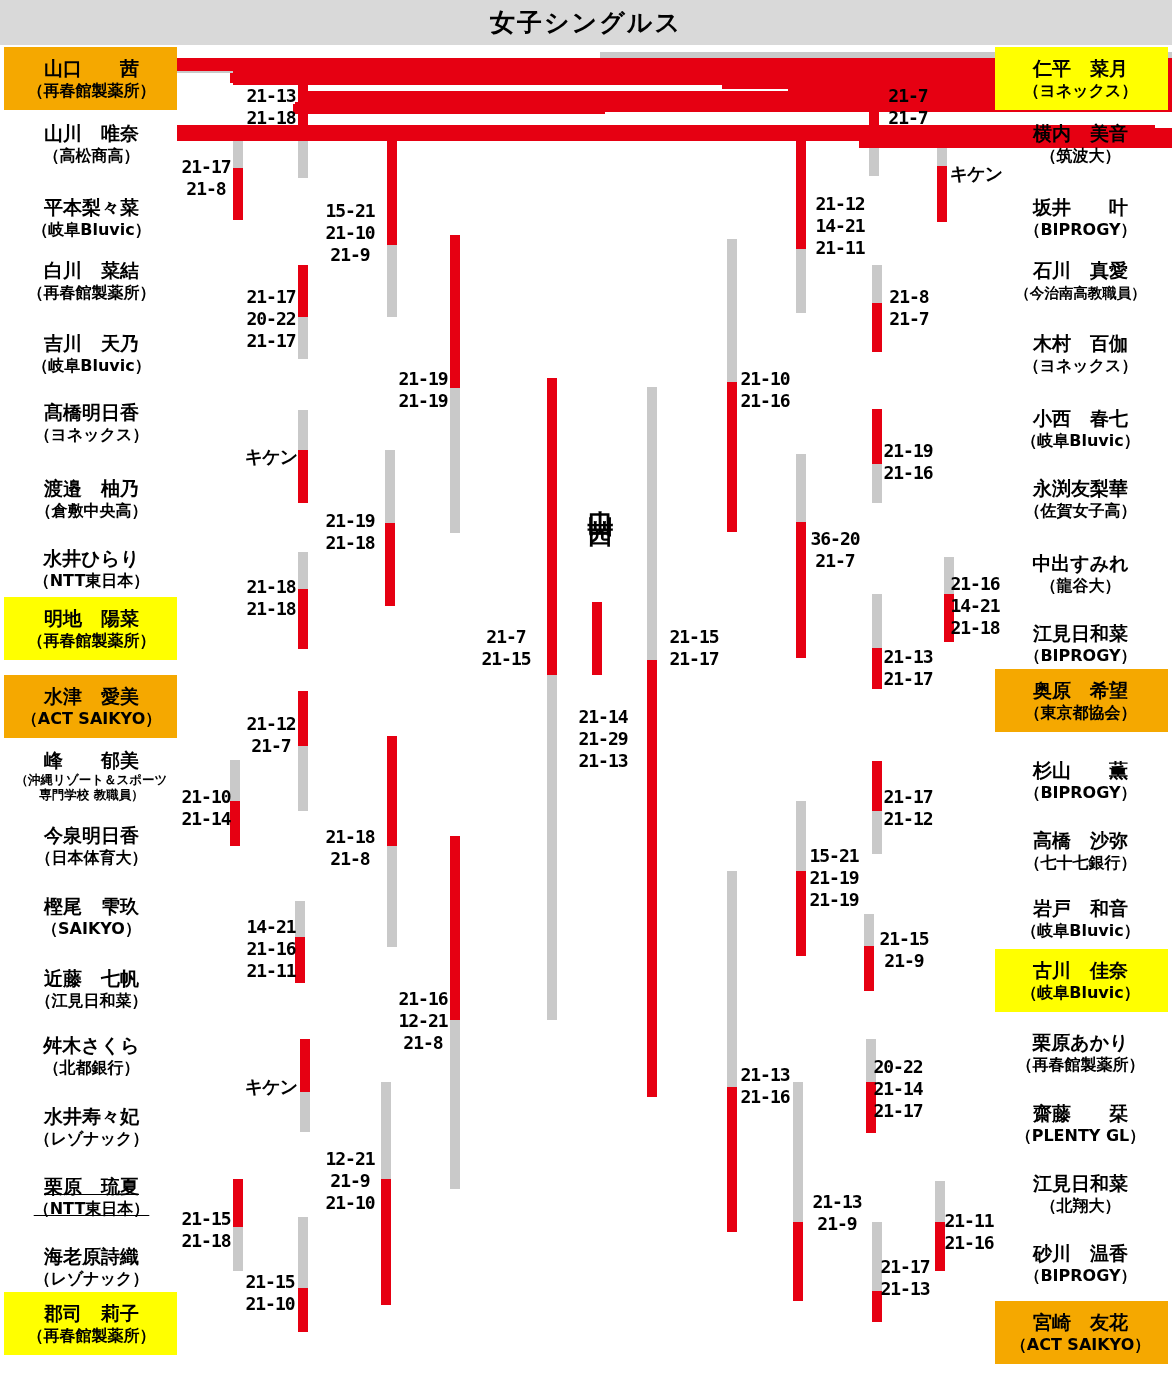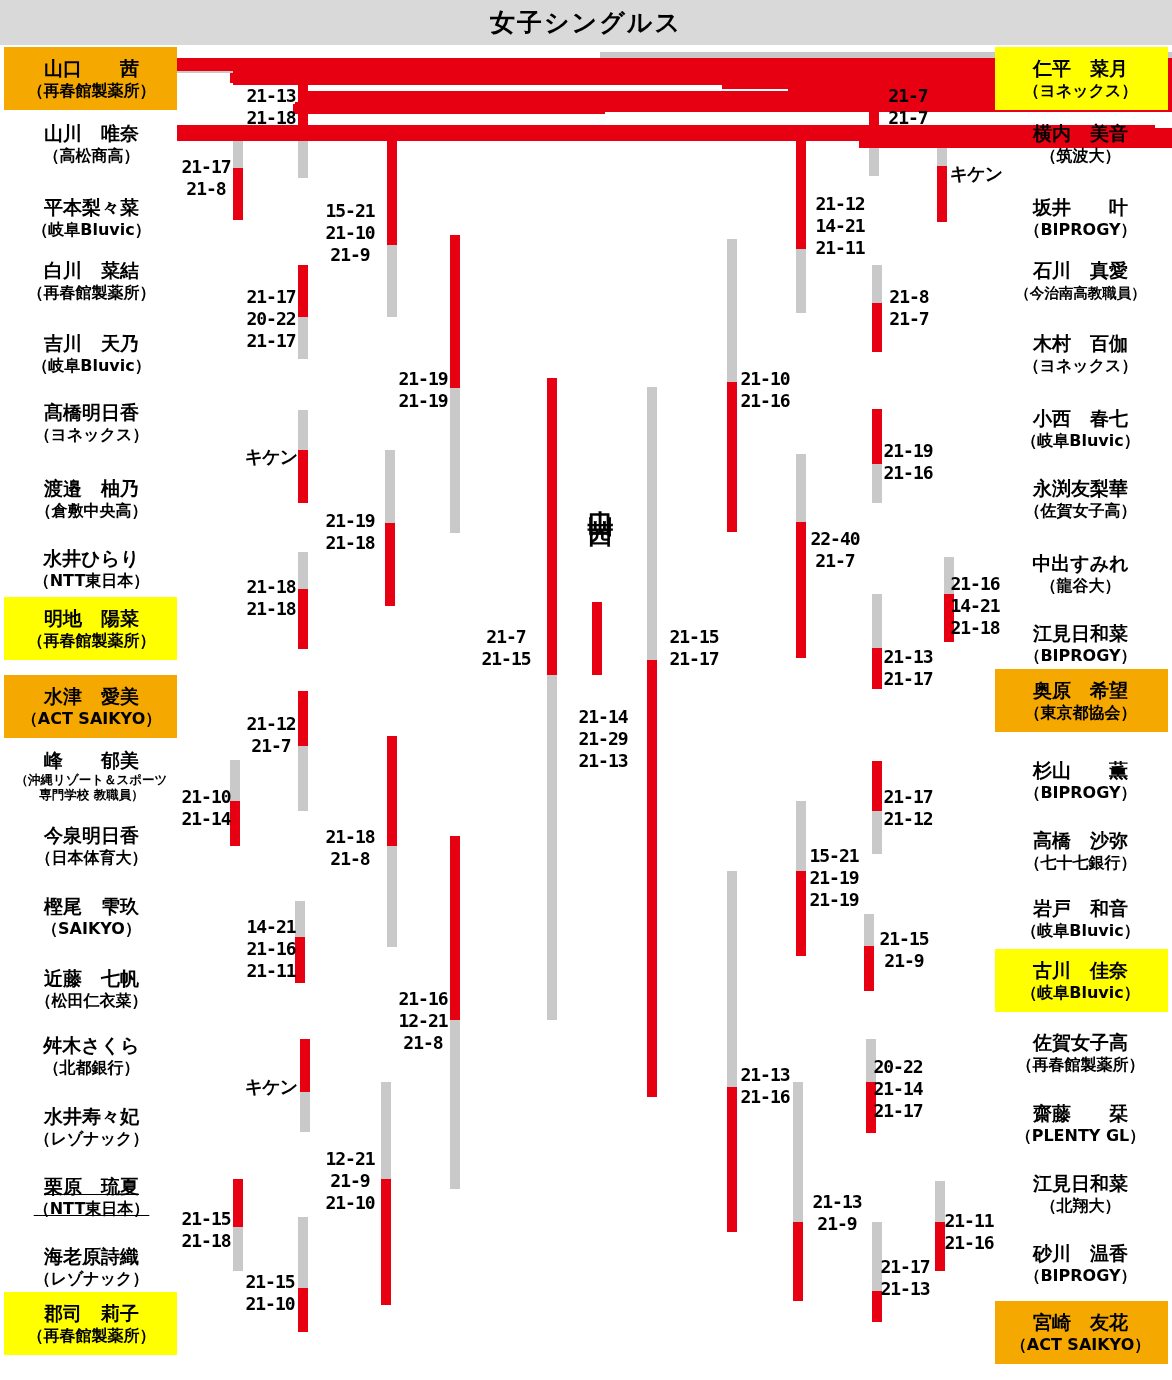--- a/index.html
+++ b/index.html
@@ -226,21 +226,21 @@
       <div class="player" style="left: 8px; top: 823px;">
         <div class="pname">今泉明日香</div>
         <div class="club">（日本体育大）</div>
       </div>
       <div class="player" style="left: 8px; top: 894px;">
         <div class="pname">樫尾　雫玖</div>
         <div class="club">（SAIKYO）</div>
       </div>
       <div class="player" style="left: 8px; top: 966px;">
         <div class="pname">近藤　七帆</div>
-        <div class="club">（松田仁衣菜）</div>
+        <div class="club">（江見日和菜）</div>
       </div>
       <div class="player" style="left: 8px; top: 1033px;">
         <div class="pname">舛木さくら</div>
         <div class="club">（北都銀行）</div>
       </div>
       <div class="player" style="left: 8px; top: 1104px;">
         <div class="pname">水井寿々妃</div>
         <div class="club">（レゾナック）</div>
       </div>
       <div class="player" style="left: 8px; top: 1174px; text-decoration: underline;">
@@ -309,21 +309,21 @@
       <div class="player" style="left: 997px; top: 896px;">
         <div class="pname">岩戸　和音</div>
         <div class="club">（岐阜Bluvic）</div>
       </div>
       <div class="hlbox" style="left: 995px; top: 949px; height: 63px; background: rgb(255, 255, 0);"></div>
       <div class="player" style="left: 997px; top: 958px;">
         <div class="pname">古川　佳奈</div>
         <div class="club">（岐阜Bluvic）</div>
       </div>
       <div class="player" style="left: 997px; top: 1030px;">
-        <div class="pname">佐賀女子高</div>
+        <div class="pname">栗原あかり</div>
         <div class="club">（再春館製薬所）</div>
       </div>
       <div class="player" style="left: 997px; top: 1101px;">
         <div class="pname">齋藤　　栞</div>
         <div class="club">（PLENTY GL）</div>
       </div>
       <div class="player" style="left: 997px; top: 1171px;">
         <div class="pname">江見日和菜</div>
         <div class="club">（北翔大）</div>
       </div>
@@ -440,21 +440,21 @@
       </div>
       <div class="score" style="left: 705px; width: 120px; top: 368px;">
         <div class="">21-10</div>
         <div class="">21-16</div>
       </div>
       <div class="score" style="left: 848px; width: 120px; top: 440px;">
         <div class="">21-19</div>
         <div class="">21-16</div>
       </div>
       <div class="score" style="left: 775px; width: 120px; top: 528px;">
-        <div class="">22-40</div>
+        <div class="">36-20</div>
         <div class="">21-7</div>
       </div>
       <div class="score" style="left: 915px; width: 120px; top: 573px;">
         <div class="">21-16</div>
         <div class="">14-21</div>
         <div class="">21-18</div>
       </div>
       <div class="score" style="left: 848px; width: 120px; top: 646px;">
         <div class="">21-13</div>
         <div class="">21-17</div>

